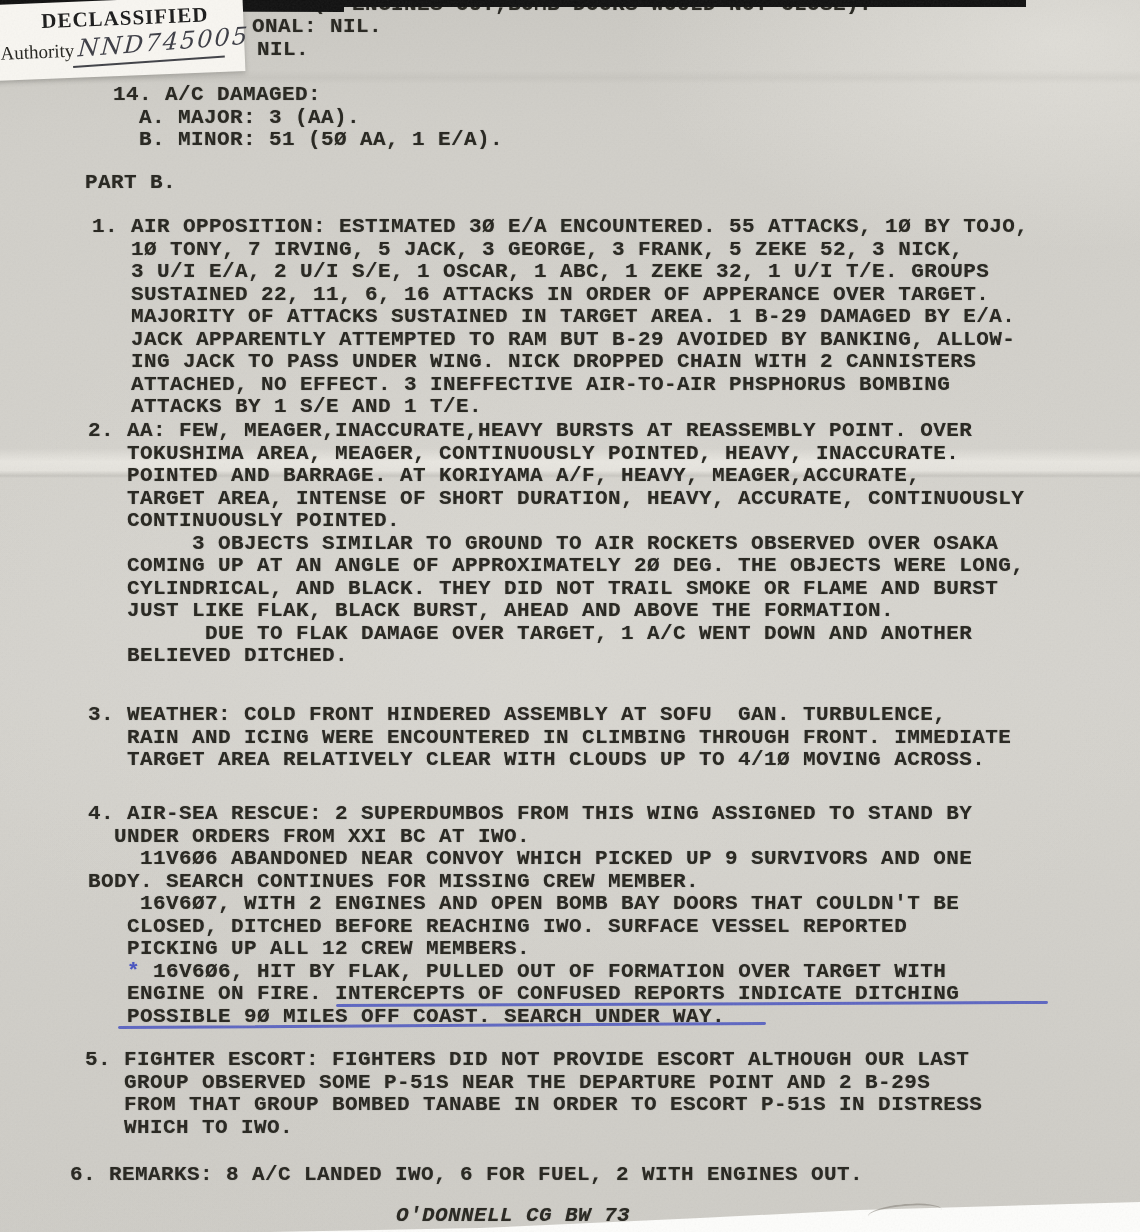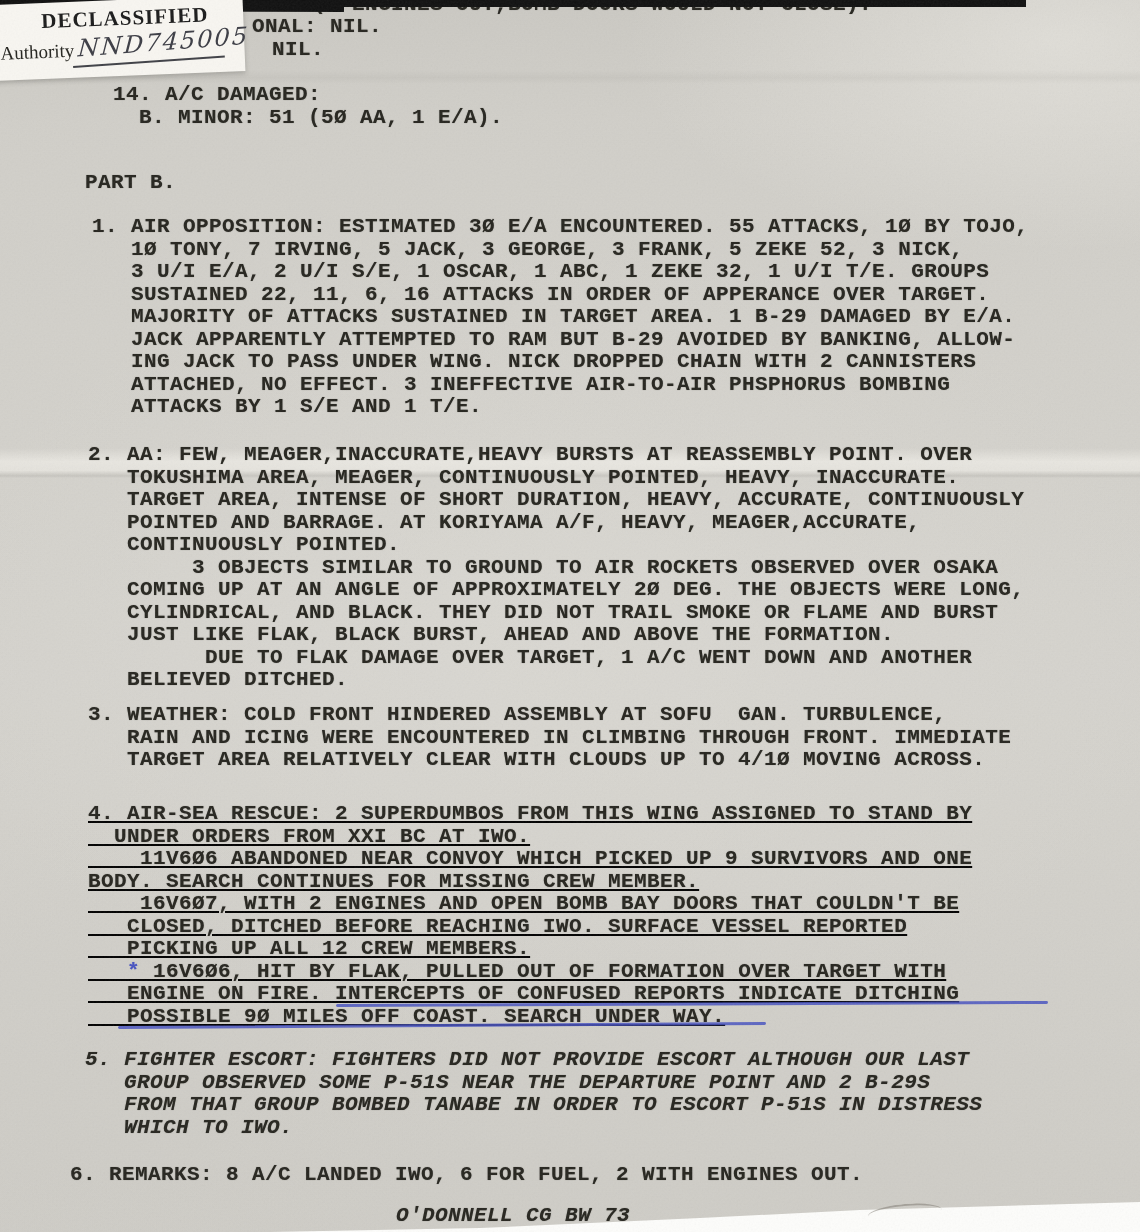--- a/index.html
+++ b/index.html
@@ -42,72 +42,73 @@
 <body>
 
 <div id="scan">
   <div id="paper"></div>
   <div id="crease1" class="crease"></div>
   <div id="crease2" class="crease"></div>
 
   <div id="fragments">
       <div class="tline frag" style="left: 236px; top: -6px;">S: 1 (2 ENGINES OUT,BOMB DOORS WOULD NOT CLOSE).</div>
       <div class="tline frag" style="left: 240px; top: 16px;">ONAL: NIL.</div>
-      <div class="tline frag" style="left: 260px; top: 39px;">NIL.</div>
+      <div class="tline frag" style="left: 245px; top: 39px;">NIL.</div>
     </div>
   <div id="typed-layer">
       <div class="tblock" style="left: 113px; top: 84px;">
         <div class="tline"><span>14. A/C DAMAGED:</span></div>
+        <div class="tline"><span>  A. MAJOR: 3 (AA).</span></div>
         <div class="tline"><span>  B. MINOR: 51 (5Ø AA, 1 E/A).</span></div>
       </div>
       <div class="tblock" style="left: 85px; top: 172px; text-align: center;">
         <div class="tline"><span>PART B.</span></div>
       </div>
       <div class="tblock" style="left: 92px; top: 216px;">
         <div class="tline"><span>1. AIR OPPOSITION: ESTIMATED 3Ø E/A ENCOUNTERED. 55 ATTACKS, 1Ø BY TOJO,</span></div>
         <div class="tline"><span>   1Ø TONY, 7 IRVING, 5 JACK, 3 GEORGE, 3 FRANK, 5 ZEKE 52, 3 NICK,</span></div>
         <div class="tline"><span>   3 U/I E/A, 2 U/I S/E, 1 OSCAR, 1 ABC, 1 ZEKE 32, 1 U/I T/E. GROUPS</span></div>
         <div class="tline"><span>   SUSTAINED 22, 11, 6, 16 ATTACKS IN ORDER OF APPERANCE OVER TARGET.</span></div>
         <div class="tline"><span>   MAJORITY OF ATTACKS SUSTAINED IN TARGET AREA. 1 B-29 DAMAGED BY E/A.</span></div>
         <div class="tline"><span>   JACK APPARENTLY ATTEMPTED TO RAM BUT B-29 AVOIDED BY BANKING, ALLOW-</span></div>
         <div class="tline"><span>   ING JACK TO PASS UNDER WING. NICK DROPPED CHAIN WITH 2 CANNISTERS</span></div>
         <div class="tline"><span>   ATTACHED, NO EFFECT. 3 INEFFECTIVE AIR-TO-AIR PHSPHORUS BOMBING</span></div>
         <div class="tline"><span>   ATTACKS BY 1 S/E AND 1 T/E.</span></div>
       </div>
-      <div class="tblock" style="left: 88px; top: 444px;">
+      <div class="tblock" style="left: 88px; top: 420px;">
         <div class="tline"><span>2. AA: FEW, MEAGER,INACCURATE,HEAVY BURSTS AT REASSEMBLY POINT. OVER</span></div>
         <div class="tline"><span>   TOKUSHIMA AREA, MEAGER, CONTINUOUSLY POINTED, HEAVY, INACCURATE.</span></div>
+        <div class="tline"><span>   POINTED AND BARRAGE. AT KORIYAMA A/F, HEAVY, MEAGER,ACCURATE,</span></div>
         <div class="tline"><span>   TARGET AREA, INTENSE OF SHORT DURATION, HEAVY, ACCURATE, CONTINUOUSLY</span></div>
-        <div class="tline"><span>   POINTED AND BARRAGE. AT KORIYAMA A/F, HEAVY, MEAGER,ACCURATE,</span></div>
         <div class="tline"><span>   CONTINUOUSLY POINTED.</span></div>
         <div class="tline"><span>        3 OBJECTS SIMILAR TO GROUND TO AIR ROCKETS OBSERVED OVER OSAKA</span></div>
         <div class="tline"><span>   COMING UP AT AN ANGLE OF APPROXIMATELY 2Ø DEG. THE OBJECTS WERE LONG,</span></div>
         <div class="tline"><span>   CYLINDRICAL, AND BLACK. THEY DID NOT TRAIL SMOKE OR FLAME AND BURST</span></div>
         <div class="tline"><span>   JUST LIKE FLAK, BLACK BURST, AHEAD AND ABOVE THE FORMATION.</span></div>
         <div class="tline"><span>         DUE TO FLAK DAMAGE OVER TARGET, 1 A/C WENT DOWN AND ANOTHER</span></div>
         <div class="tline"><span>   BELIEVED DITCHED.</span></div>
       </div>
       <div class="tblock" style="left: 88px; top: 676px; margin-top: 28px;">
         <div class="tline"><span>3. WEATHER: COLD FRONT HINDERED ASSEMBLY AT SOFU  GAN. TURBULENCE,</span></div>
         <div class="tline"><span>   RAIN AND ICING WERE ENCOUNTERED IN CLIMBING THROUGH FRONT. IMMEDIATE</span></div>
         <div class="tline"><span>   TARGET AREA RELATIVELY CLEAR WITH CLOUDS UP TO 4/1Ø MOVING ACROSS.</span></div>
       </div>
-      <div class="tblock" style="left: 88px; top: 803px; text-decoration: underline;">
+      <div class="tblock" style="left: 88px; top: 803px;">
         <div class="tline"><span>4. AIR-SEA RESCUE: 2 SUPERDUMBOS FROM THIS WING ASSIGNED TO STAND BY</span></div>
         <div class="tline"><span>  UNDER ORDERS FROM XXI BC AT IWO.</span></div>
         <div class="tline"><span>    11V6Ø6 ABANDONED NEAR CONVOY WHICH PICKED UP 9 SURVIVORS AND ONE</span></div>
         <div class="tline"><span>BODY. SEARCH CONTINUES FOR MISSING CREW MEMBER.</span></div>
         <div class="tline"><span>    16V6Ø7, WITH 2 ENGINES AND OPEN BOMB BAY DOORS THAT COULDN'T BE</span></div>
         <div class="tline"><span>   CLOSED, DITCHED BEFORE REACHING IWO. SURFACE VESSEL REPORTED</span></div>
         <div class="tline"><span>   PICKING UP ALL 12 CREW MEMBERS.</span></div>
         <div class="tline"><span>   </span><span class="pen-ink">*</span><span> 16V6Ø6, HIT BY FLAK, PULLED OUT OF FORMATION OVER TARGET WITH</span></div>
         <div class="tline"><span>   ENGINE ON FIRE. INTERCEPTS OF CONFUSED REPORTS INDICATE DITCHING</span></div>
         <div class="tline"><span>   POSSIBLE 9Ø MILES OFF COAST. SEARCH UNDER WAY.</span></div>
       </div>
-      <div class="tblock" style="left: 85px; top: 1049px; font-style: italic;">
+      <div class="tblock" style="left: 85px; top: 1049px;">
         <div class="tline"><span>5. FIGHTER ESCORT: FIGHTERS DID NOT PROVIDE ESCORT ALTHOUGH OUR LAST</span></div>
         <div class="tline"><span>   GROUP OBSERVED SOME P-51S NEAR THE DEPARTURE POINT AND 2 B-29S</span></div>
         <div class="tline"><span>   FROM THAT GROUP BOMBED TANABE IN ORDER TO ESCORT P-51S IN DISTRESS</span></div>
         <div class="tline"><span>   WHICH TO IWO.</span></div>
       </div>
       <div class="tblock" style="left: 70px; top: 1164px;">
         <div class="tline"><span>6. REMARKS: 8 A/C LANDED IWO, 6 FOR FUEL, 2 WITH ENGINES OUT.</span></div>
       </div>
       <div class="tblock" style="left: 396px; top: 1205px; font-style: italic;">
         <div class="tline"><span>O'DONNELL CG BW 73</span></div>

